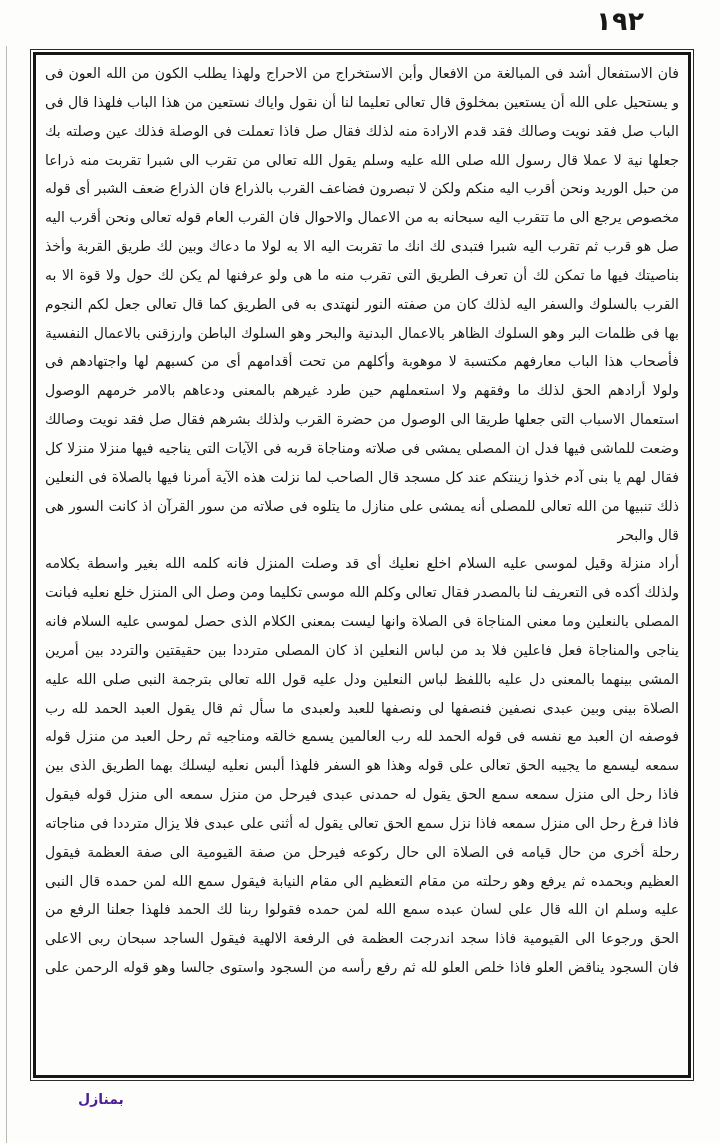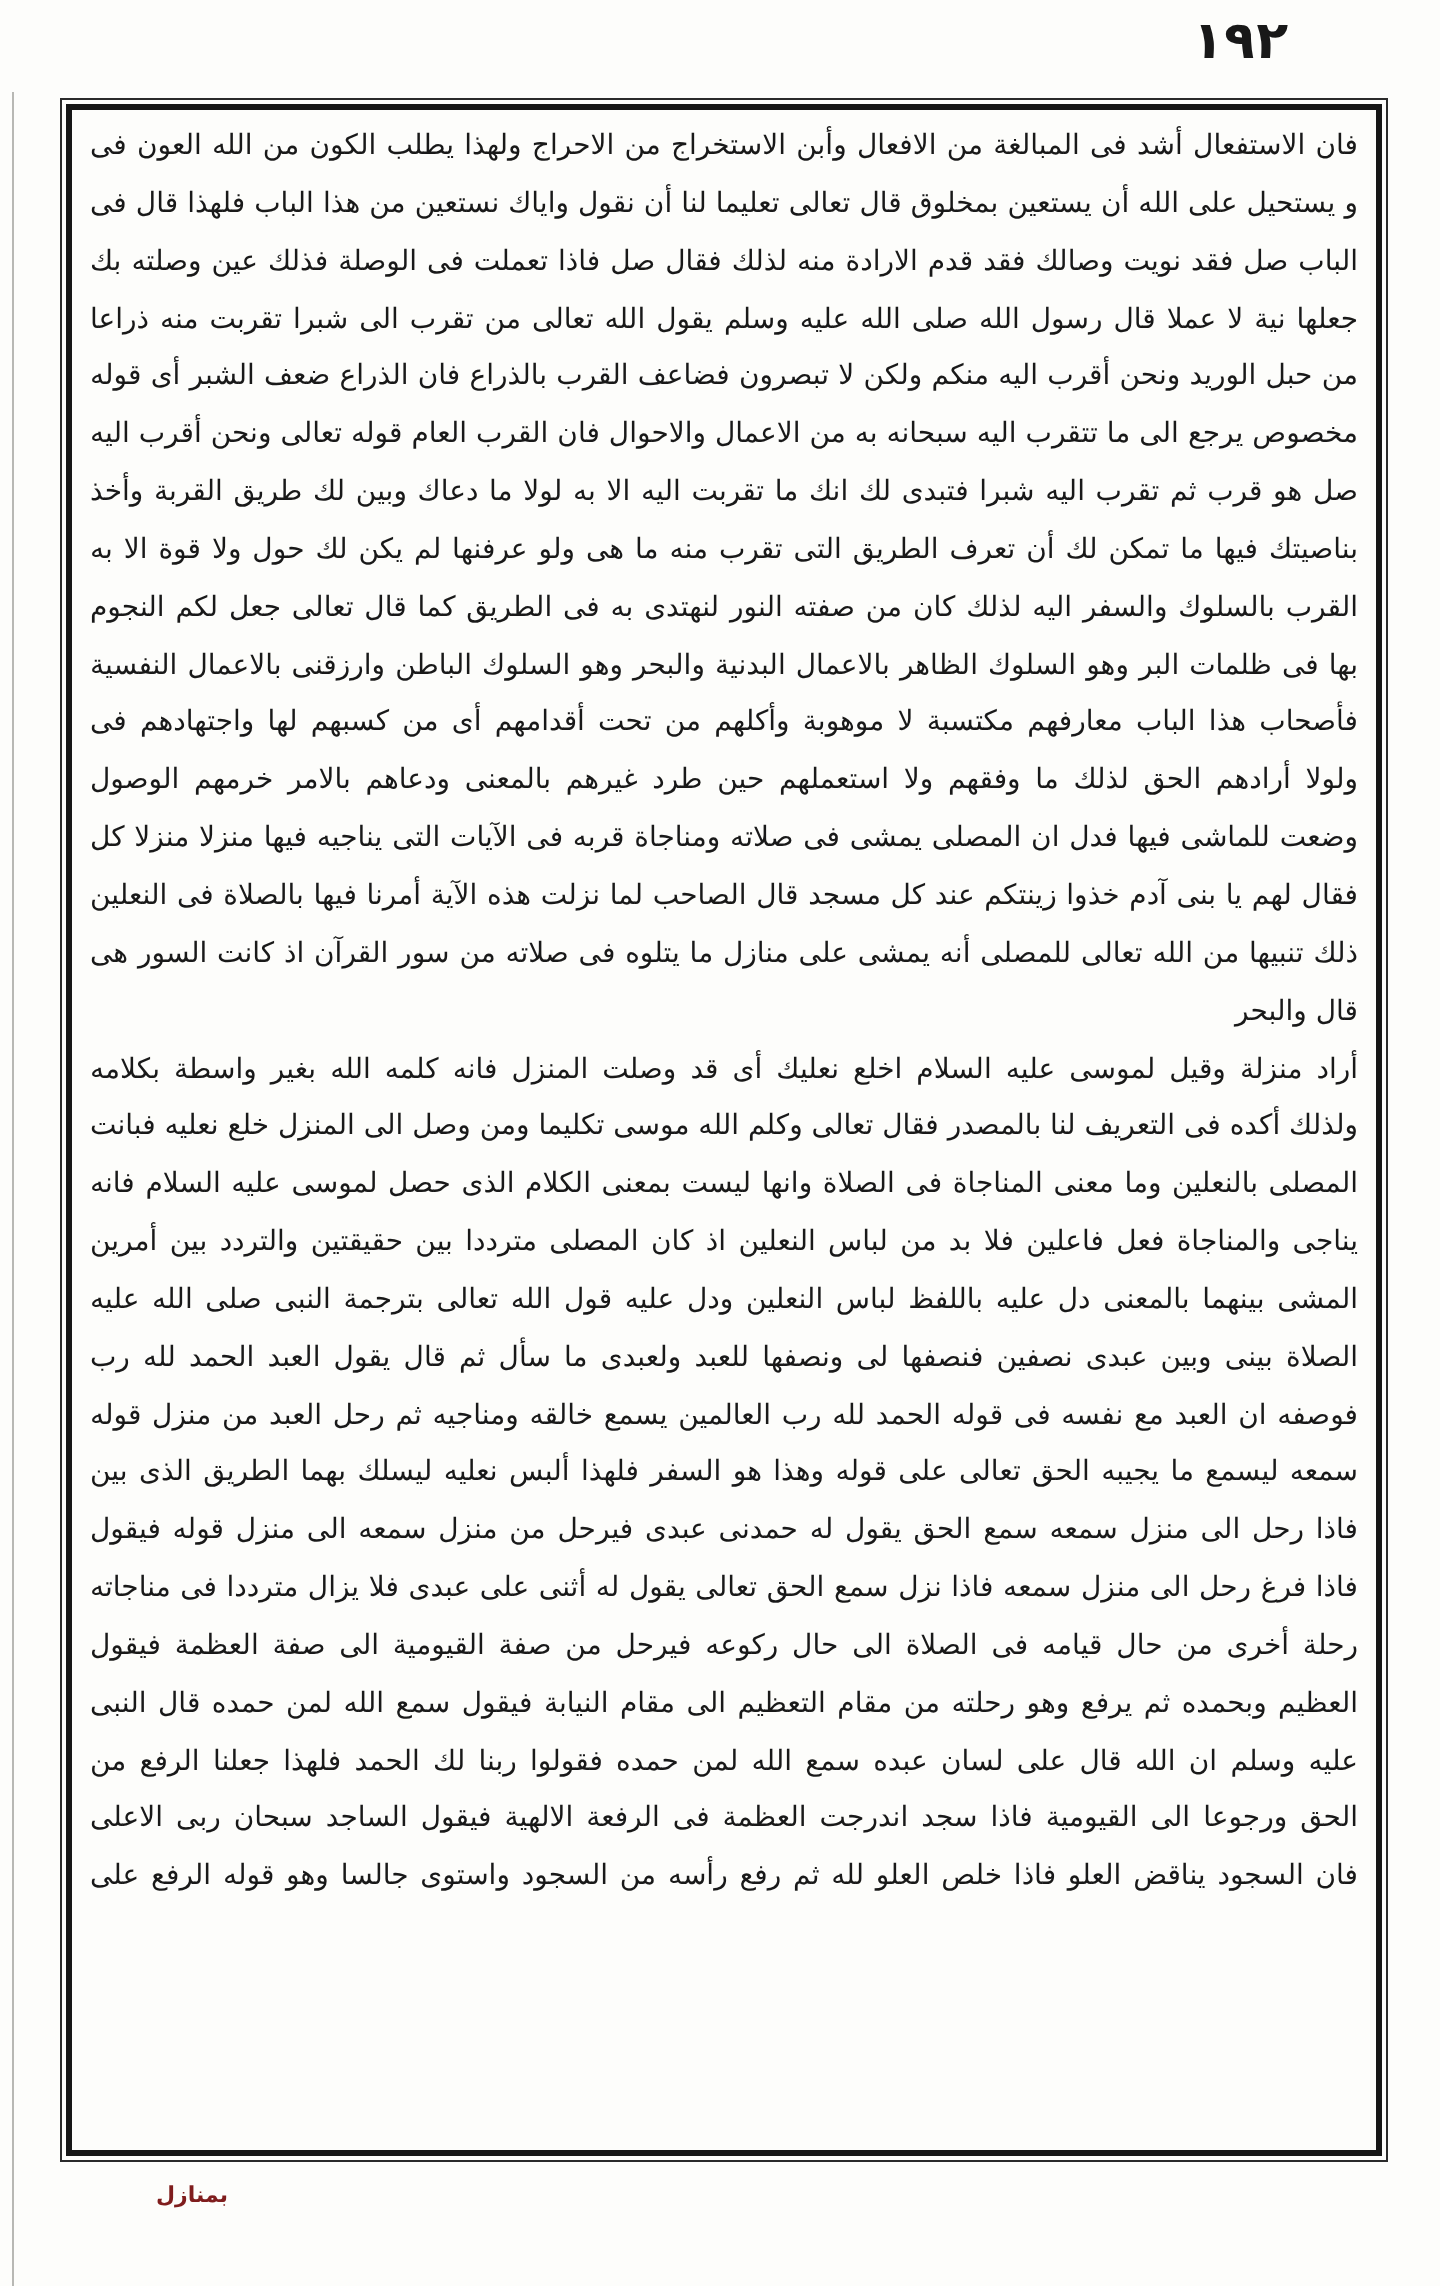--- a/index.html
+++ b/index.html
@@ -43,22 +43,22 @@
     line-height:28.85px;
     overflow:hidden;
     white-space:normal;
     color:#191919;
   }
   .line-justify { text-align:justify; text-align-last:justify; }
   .line-right   { text-align:right;   text-align-last:right; }
   .line-center  { text-align:center;  text-align-last:center; letter-spacing:.5px; }
   .catchword {
     position:absolute; left:78px; top:1091px;
-    direction:rtl; font-size:11px; font-weight:bold;
-    color:#7f1d1d;
+    direction:rtl; font-size:14px; font-weight:bold;
+    color:#4c1d95;
   }
 </style>
 </head>
 <body>
 
 <div class="scan-edge"></div>
 
 <div class="page-number">١٩٢</div>
 
 <div class="frame">
@@ -69,36 +69,37 @@
         <div class="line line-justify" dir="rtl">الباب صل فقد نويت وصالك فقد قدم الارادة منه لذلك فقال صل فاذا تعملت فى الوصلة فذلك عين وصلته بك فلذلك</div>
         <div class="line line-justify" dir="rtl">جعلها نية لا عملا قال رسول الله صلى الله عليه وسلم يقول الله تعالى من تقرب الى شبرا تقربت منه ذراعا وهذا اقرب</div>
         <div class="line line-justify" dir="rtl">من حبل الوريد ونحن أقرب اليه منكم ولكن لا تبصرون فضاعف القرب بالذراع فان الذراع ضعف الشبر أى قوله</div>
         <div class="line line-justify" dir="rtl">مخصوص يرجع الى ما تتقرب اليه سبحانه به من الاعمال والاحوال فان القرب العام قوله تعالى ونحن أقرب اليه</div>
         <div class="line line-justify" dir="rtl">صل هو قرب ثم تقرب اليه شبرا فتبدى لك انك ما تقربت اليه الا به لولا ما دعاك وبين لك طريق القربة وأخذ</div>
         <div class="line line-justify" dir="rtl">بناصيتك فيها ما تمكن لك أن تعرف الطريق التى تقرب منه ما هى ولو عرفنها لم يكن لك حول ولا قوة الا به ولما كان</div>
         <div class="line line-justify" dir="rtl">القرب بالسلوك والسفر اليه لذلك كان من صفته النور لنهتدى به فى الطريق كما قال تعالى جعل لكم النجوم لتهتدوا</div>
         <div class="line line-justify" dir="rtl">بها فى ظلمات البر وهو السلوك الظاهر بالاعمال البدنية والبحر وهو السلوك الباطن وارزقنى بالاعمال النفسية</div>
         <div class="line line-justify" dir="rtl">فأصحاب هذا الباب معارفهم مكتسبة لا موهوبة وأكلهم من تحت أقدامهم أى من كسبهم لها واجتهادهم فى تحصيلها</div>
         <div class="line line-justify" dir="rtl">ولولا أرادهم الحق لذلك ما وفقهم ولا استعملهم حين طرد غيرهم بالمعنى ودعاهم بالامر خرمهم الوصول بحرمانه اياهم</div>
+        <div class="line line-justify" dir="rtl">استعمال الاسباب التى جعلها طريقا الى الوصول من حضرة القرب ولذلك بشرهم فقال صل فقد نويت وصالك</div>
         <div class="line line-justify" dir="rtl">وضعت للماشى فيها فدل ان المصلى يمشى فى صلاته ومناجاة قربه فى الآيات التى يناجيه فيها منزلا منزلا كل آية منزل وحال</div>
         <div class="line line-justify" dir="rtl">فقال لهم يا بنى آدم خذوا زينتكم عند كل مسجد قال الصاحب لما نزلت هذه الآية أمرنا فيها بالصلاة فى النعلين فكان</div>
         <div class="line line-justify" dir="rtl">ذلك تنبيها من الله تعالى للمصلى أنه يمشى على منازل ما يتلوه فى صلاته من سور القرآن اذ كانت السور هى المنازل لغة</div>
         <div class="line line-right" dir="rtl">قال والبحر</div>
         <div class="line line-justify" dir="rtl">أراد منزلة وقيل لموسى عليه السلام اخلع نعليك أى قد وصلت المنزل فانه كلمه الله بغير واسطة بكلامه سبحانه بلا ترجمان</div>
         <div class="line line-justify" dir="rtl">ولذلك أكده فى التعريف لنا بالمصدر فقال تعالى وكلم الله موسى تكليما ومن وصل الى المنزل خلع نعليه فبانت رتبة</div>
         <div class="line line-justify" dir="rtl">المصلى بالنعلين وما معنى المناجاة فى الصلاة وانها ليست بمعنى الكلام الذى حصل لموسى عليه السلام فانه قال فى المصلى</div>
         <div class="line line-justify" dir="rtl">يناجى والمناجاة فعل فاعلين فلا بد من لباس النعلين اذ كان المصلى مترددا بين حقيقتين والتردد بين أمرين يعطى</div>
         <div class="line line-justify" dir="rtl">المشى بينهما بالمعنى دل عليه باللفظ لباس النعلين ودل عليه قول الله تعالى بترجمة النبى صلى الله عليه وسلم عنه قسمت</div>
         <div class="line line-justify" dir="rtl">الصلاة بينى وبين عبدى نصفين فنصفها لى ونصفها للعبد ولعبدى ما سأل ثم قال يقول العبد الحمد لله رب العالمين</div>
         <div class="line line-justify" dir="rtl">فوصفه ان العبد مع نفسه فى قوله الحمد لله رب العالمين يسمع خالقه ومناجيه ثم رحل العبد من منزل قوله الى منزل</div>
         <div class="line line-justify" dir="rtl">سمعه ليسمع ما يجيبه الحق تعالى على قوله وهذا هو السفر فلهذا ألبس نعليه ليسلك بهما الطريق الذى بين هذين المنزلين</div>
         <div class="line line-justify" dir="rtl">فاذا رحل الى منزل سمعه سمع الحق يقول له حمدنى عبدى فيرحل من منزل سمعه الى منزل قوله فيقول الرحمن الرحيم</div>
         <div class="line line-justify" dir="rtl">فاذا فرغ رحل الى منزل سمعه فاذا نزل سمع الحق تعالى يقول له أثنى على عبدى فلا يزال مترددا فى مناجاته قولا ثم له</div>
         <div class="line line-justify" dir="rtl">رحلة أخرى من حال قيامه فى الصلاة الى حال ركوعه فيرحل من صفة القيومية الى صفة العظمة فيقول سبحان ربى</div>
         <div class="line line-justify" dir="rtl">العظيم وبحمده ثم يرفع وهو رحلته من مقام التعظيم الى مقام النيابة فيقول سمع الله لمن حمده قال النبى صلى الله</div>
         <div class="line line-justify" dir="rtl">عليه وسلم ان الله قال على لسان عبده سمع الله لمن حمده فقولوا ربنا لك الحمد فلهذا جعلنا الرفع من الركوع نيابة عن</div>
         <div class="line line-justify" dir="rtl">الحق ورجوعا الى القيومية فاذا سجد اندرجت العظمة فى الرفعة الالهية فيقول الساجد سبحان ربى الاعلى وبحمده</div>
-        <div class="line line-justify" dir="rtl">فان السجود يناقض العلو فاذا خلص العلو لله ثم رفع رأسه من السجود واستوى جالسا وهو قوله الرفع على</div>
+        <div class="line line-justify" dir="rtl">فان السجود يناقض العلو فاذا خلص العلو لله ثم رفع رأسه من السجود واستوى جالسا وهو قوله الرحمن على</div>
       </div>
   </div>
 </div>
 
 <div class="catchword">بمنازل</div>
 
 </body></html>

